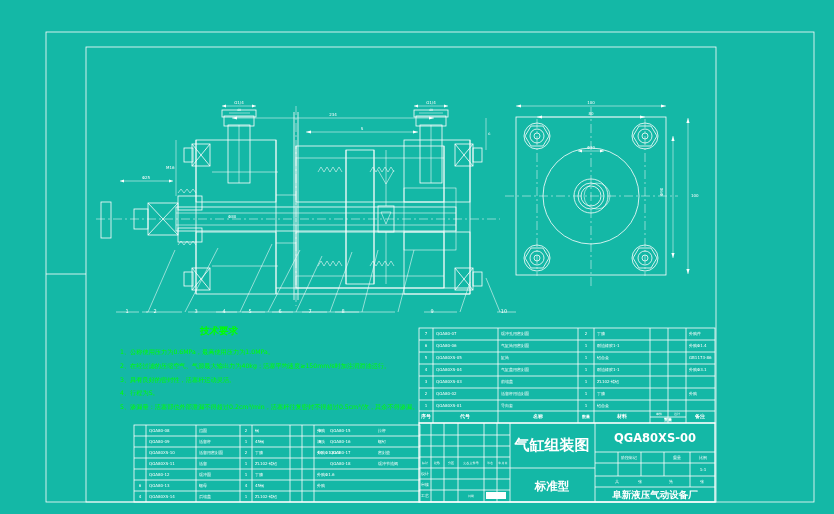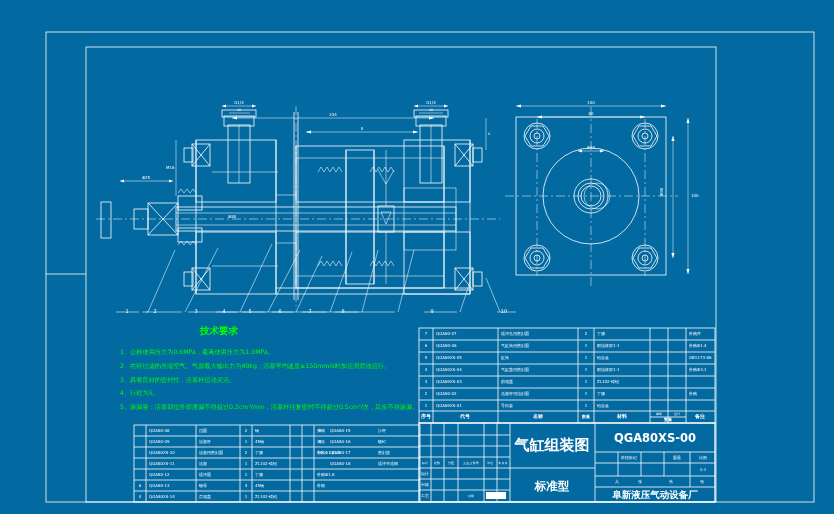--- a/index.html
+++ b/index.html
@@ -1,17 +1,17 @@
 <!DOCTYPE html>
 <html><head>
 <meta charset="utf-8">
 <style>
   html,body{margin:0;padding:0;background:#000;}
   body{width:834px;height:514px;overflow:hidden;font-family:"DejaVu Sans","Liberation Sans",sans-serif;}
-  #stage{position:relative;width:834px;height:514px;background:#0369a1;}
+  #stage{position:relative;width:834px;height:514px;background:#14b8a6;}
   svg{display:block;position:absolute;left:0;top:0;}
   .ln{stroke:#ffffff;stroke-width:0.8;fill:none;}
   .thin{stroke:#ffffff;stroke-width:0.55;fill:none;}
   .thick{stroke:#ffffff;stroke-width:1.3;fill:none;}
   .ctr{stroke:#ffffff;stroke-width:0.5;fill:none;stroke-dasharray:9 3 2 3;}
   .dim{stroke:#ffffff;stroke-width:0.5;fill:none;}
   .grn{fill:#00ff00;}
   .wht{fill:#ffffff;}
   text{font-family:"DejaVu Sans","Liberation Sans",sans-serif;dominant-baseline:middle;}
   .t3{font-size:3.1px;}

